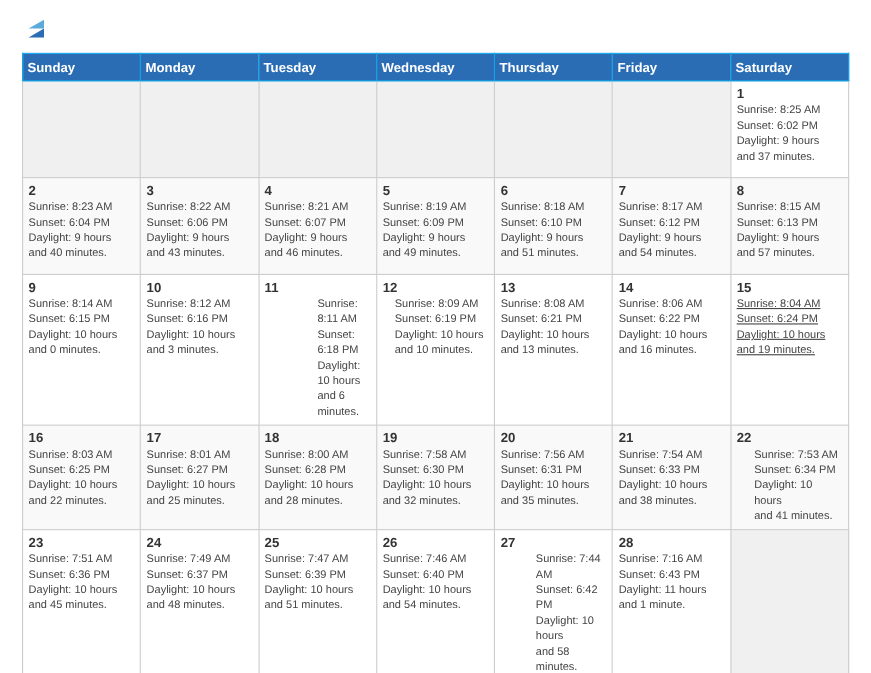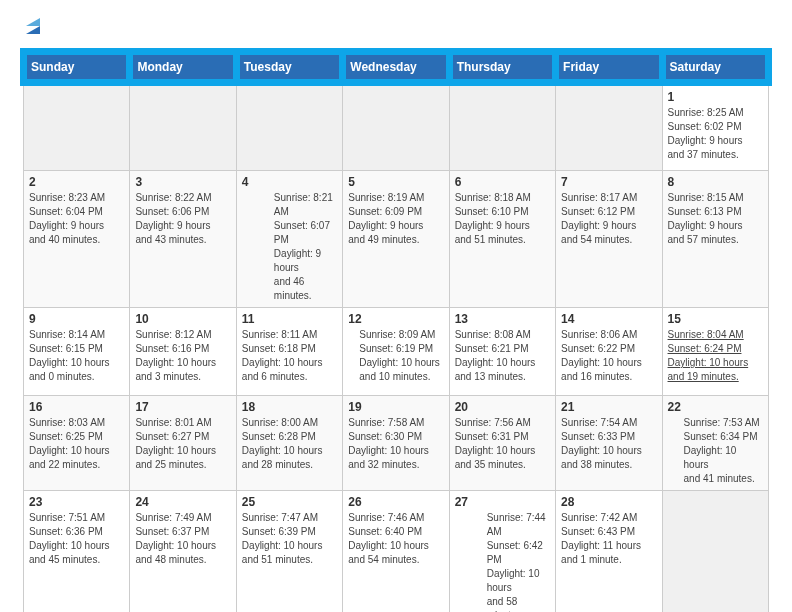--- a/index.html
+++ b/index.html
@@ -59,21 +59,21 @@
       flex: 1;
       table-layout: fixed;
     }
     .calendar-table thead tr th {
       background-color: #2a6db5;
       color: #fff;
       font-size: 12px;
       font-weight: bold;
       padding: 5px 4px;
       text-align: left;
-      border: 7px solid #0ea5e9;
+      border: 1px solid #0ea5e9;
     }
     .calendar-table tbody tr td {
       border: 1px solid #ccc;
       vertical-align: top;
       padding: 4px 5px;
       font-size: 9.5px;
       color: #333;
       height: 88px;
       background: #fff;
     }
@@ -157,21 +157,21 @@
           </td>
           <td>
             <span class="day-number">3</span>
             <div class="day-info" style="white-space: pre-line;">Sunrise: 8:22 AM
 Sunset: 6:06 PM
 Daylight: 9 hours
 and 43 minutes.</div>
           </td>
           <td>
             <span class="day-number">4</span>
-            <div class="day-info" style="white-space: pre-line; margin-left: 32px;">Sunrise: 8:21 AM
+            <div class="day-info" style="white-space: pre-line;">Sunrise: 8:21 AM
 Sunset: 6:07 PM
 Daylight: 9 hours
 and 46 minutes.</div>
           </td>
           <td>
             <span class="day-number">5</span>
             <div class="day-info" style="white-space: pre-line;">Sunrise: 8:19 AM
 Sunset: 6:09 PM
 Daylight: 9 hours
 and 49 minutes.</div>
@@ -208,21 +208,21 @@
           </td>
           <td>
             <span class="day-number">10</span>
             <div class="day-info" style="white-space: pre-line;">Sunrise: 8:12 AM
 Sunset: 6:16 PM
 Daylight: 10 hours
 and 3 minutes.</div>
           </td>
           <td>
             <span class="day-number">11</span>
-            <div class="day-info" style="white-space: pre-line;">Sunrise: 8:11 AM
+            <div class="day-info" style="white-space: pre-line; margin-left: 48px;">Sunrise: 8:11 AM
 Sunset: 6:18 PM
 Daylight: 10 hours
 and 6 minutes.</div>
           </td>
           <td>
             <span class="day-number">12</span>
             <div class="day-info" style="white-space: pre-line; margin-left: 11px;">Sunrise: 8:09 AM
 Sunset: 6:19 PM
 Daylight: 10 hours
 and 10 minutes.</div>
@@ -331,21 +331,21 @@
           </td>
           <td>
             <span class="day-number">27</span>
             <div class="day-info" style="white-space: pre-line; margin-left: 32px;">Sunrise: 7:44 AM
 Sunset: 6:42 PM
 Daylight: 10 hours
 and 58 minutes.</div>
           </td>
           <td>
             <span class="day-number">28</span>
-            <div class="day-info" style="white-space: pre-line;">Sunrise: 7:42 AM
+            <div class="day-info" style="white-space: pre-line;">Sunrise: 7:16 AM
 Sunset: 6:43 PM
 Daylight: 11 hours
 and 1 minute.</div>
           </td>
           <td class="empty-cell"></td>
         </tr>
       </tbody>
   </table>
 </div>
 

